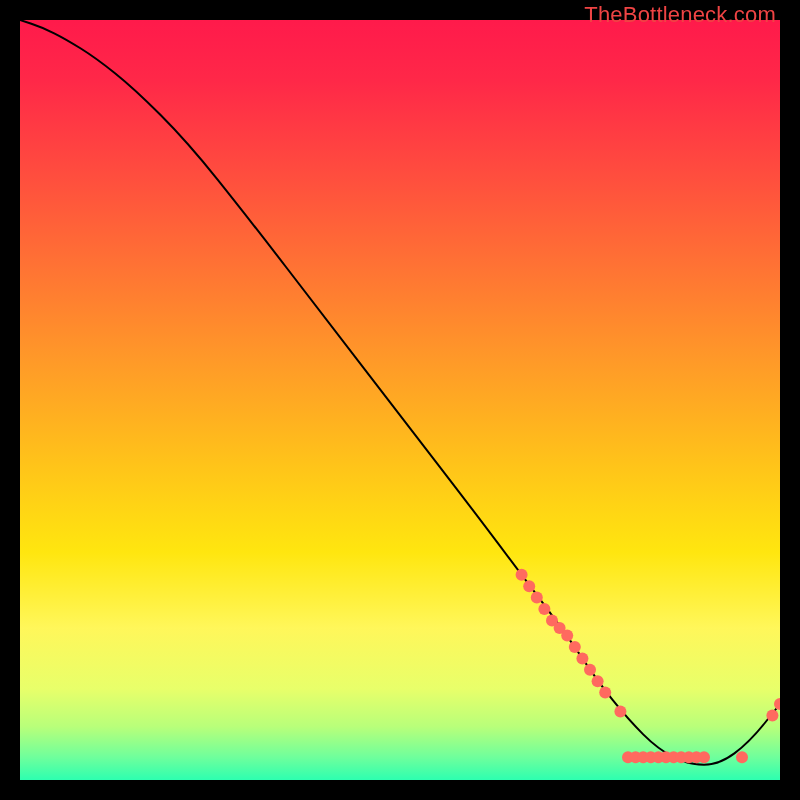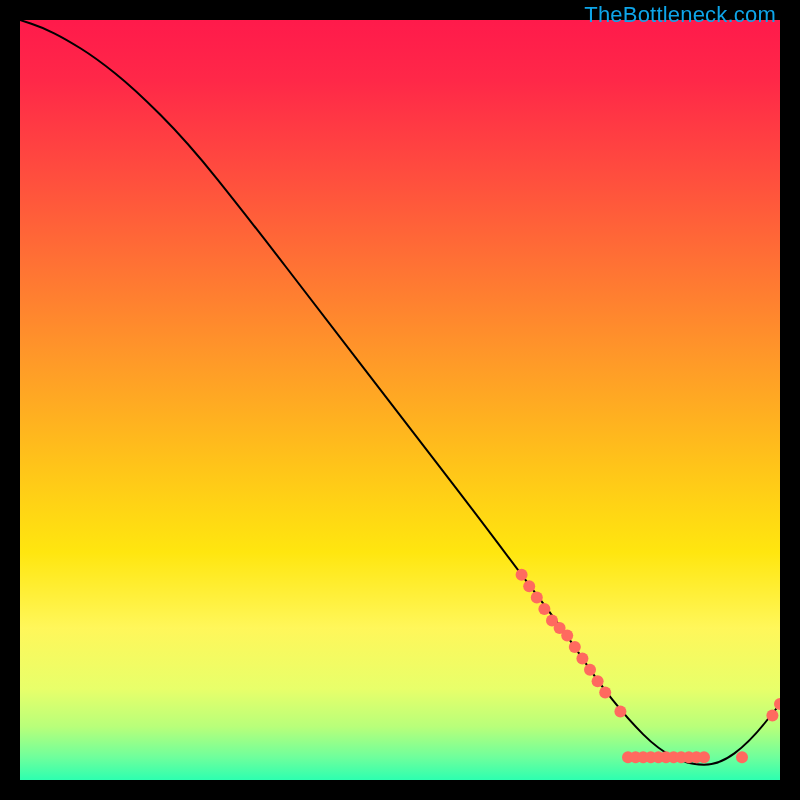--- a/index.html
+++ b/index.html
@@ -16,21 +16,21 @@
     left: 20px;
     top: 20px;
     width: 760px;
     height: 760px;
     background: #000;
   }
   .watermark {
     position: absolute;
     top: 2px;
     right: 24px;
-    color: #0ea5e9;
+    color: #ef4444;
     font-size: 22px;
     font-weight: 500;
     letter-spacing: 0.2px;
     user-select: none;
   }
   svg {
     display: block;
   }
 </style>
 </head>

